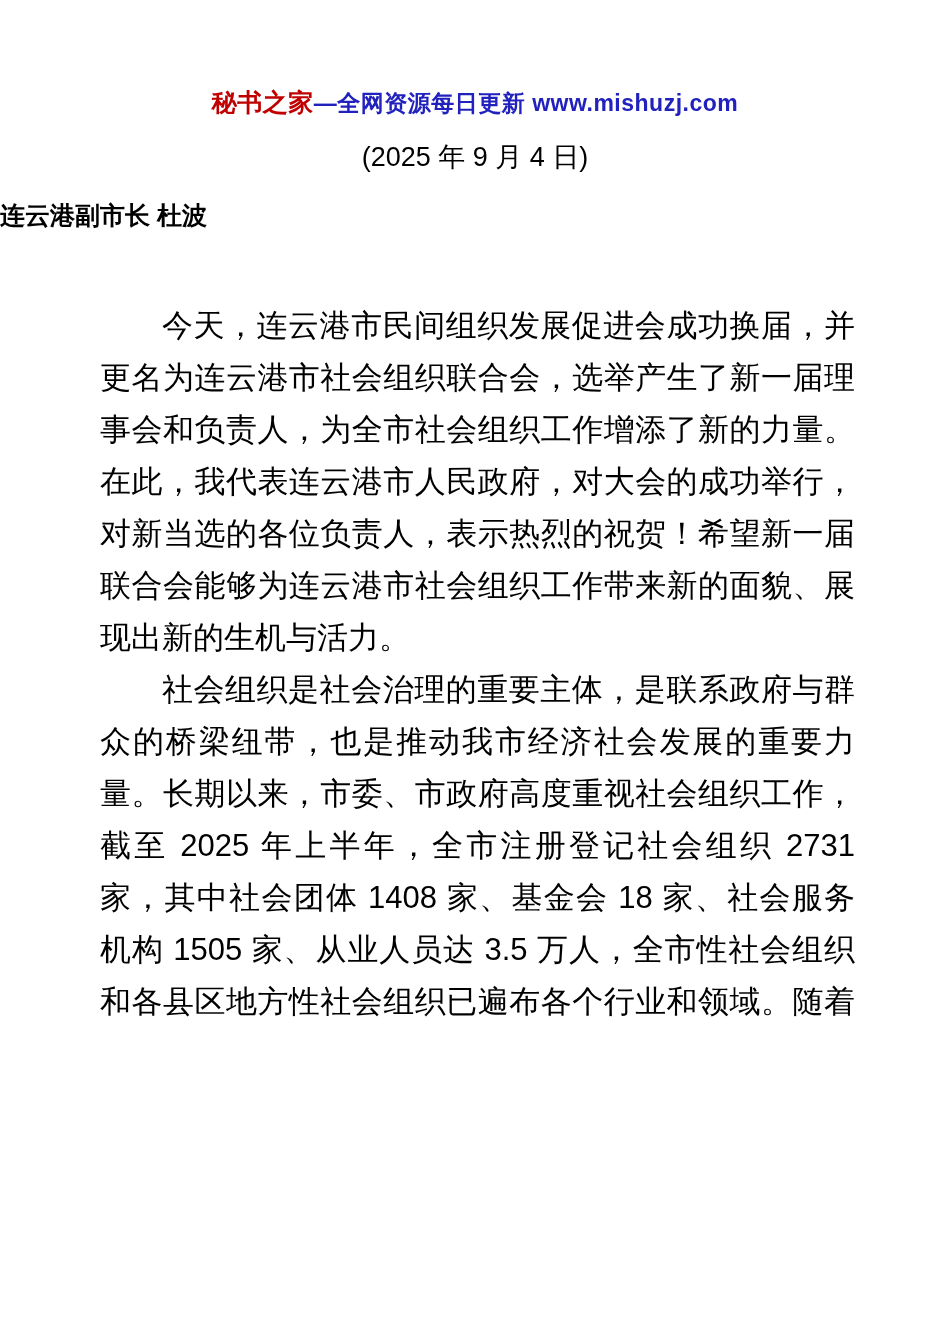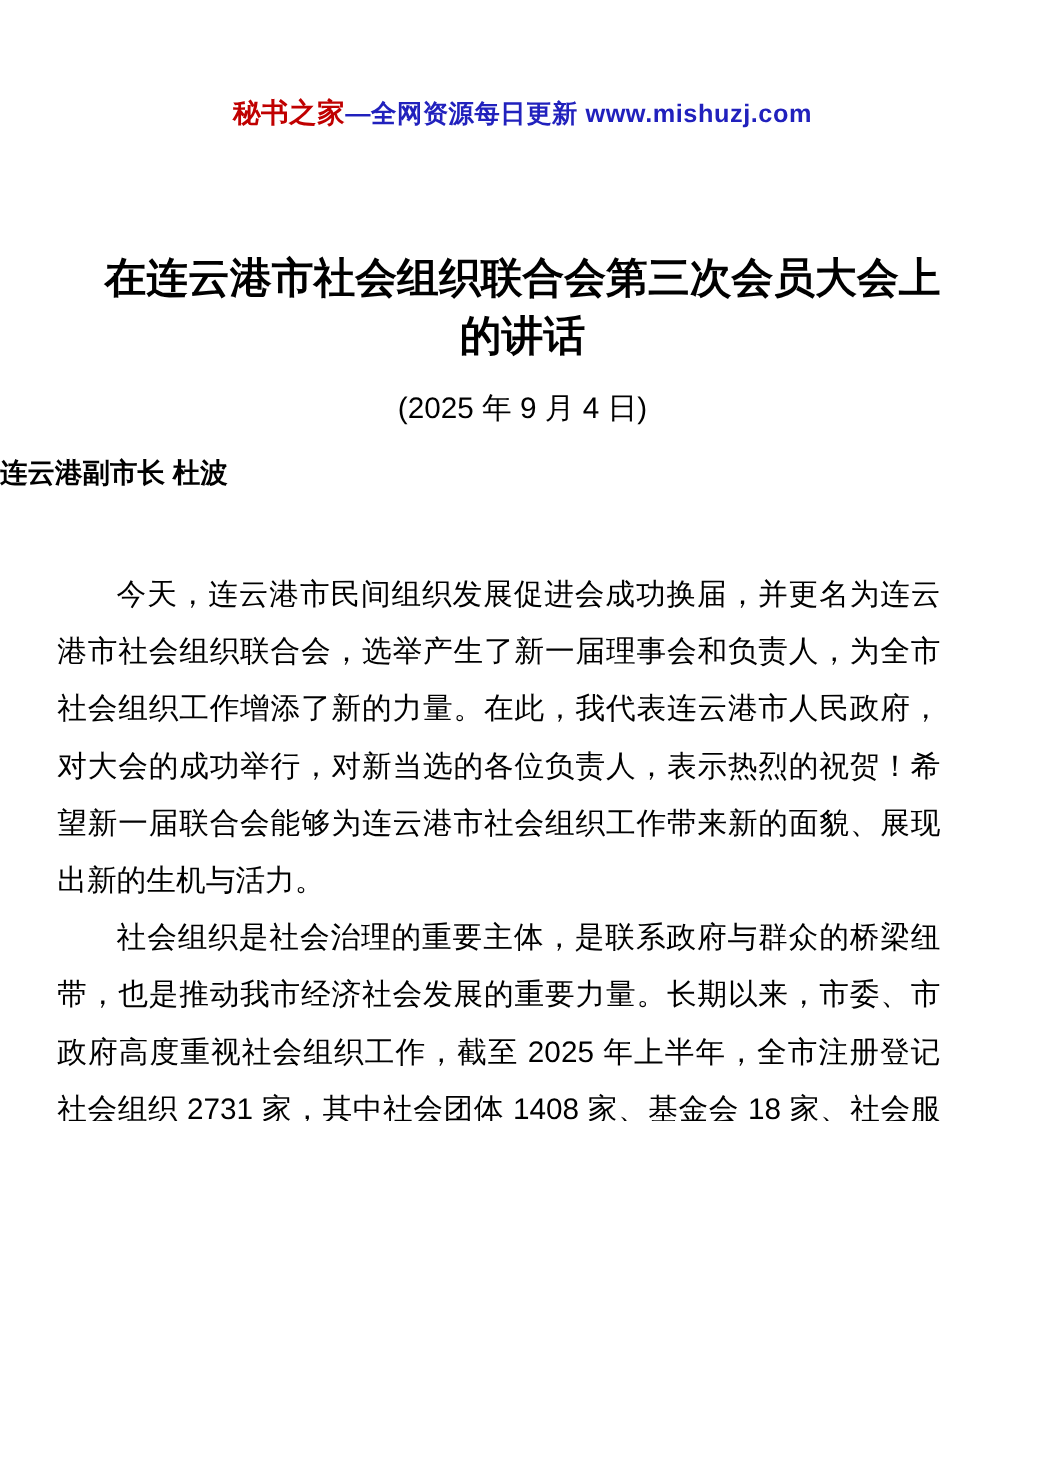--- a/index.html
+++ b/index.html
@@ -52,43 +52,42 @@
       font-size: 27px;
       font-weight: normal;
     }
     .doc-author {
       margin-top: 24px;
       text-align: left;
       font-size: 25px;
       font-weight: bold;
     }
     .doc-body {
-      margin: 68px 95px 0 52px;
-      font-size: 27px;
+      margin: 68px 95px 0 100px;
+      font-size: 31px;
       line-height: 52px;
       text-align: justify;
       text-justify: inter-ideograph;
     }
     .doc-body p {
       margin: 0;
       padding: 0;
       text-indent: 2em;
       word-break: break-all;
     }
   </style>
 </head>
 <body>
 
 <div class="page">
 
   <div class="site-header">
     <span class="site-name">秘书之家</span><span class="site-tagline">—全网资源每日更新 </span><a class="site-url">www.mishuzj.com</a>
   </div>
 
-  <h1 class="doc-title">在连云港市社会组织联合会第三次会员大会上的讲话</h1>
 
   <div class="doc-date">(2025 年 9 月 4 日)</div>
 
   <div class="doc-author">连云港副市长 杜波</div>
 
   <div class="doc-body">
     <p>今天，连云港市民间组织发展促进会成功换届，并更名为连云港市社会组织联合会，选举产生了新一届理事会和负责人，为全市社会组织工作增添了新的力量。在此，我代表连云港市人民政府，对大会的成功举行，对新当选的各位负责人，表示热烈的祝贺！希望新一届联合会能够为连云港市社会组织工作带来新的面貌、展现出新的生机与活力。</p>
     <p>社会组织是社会治理的重要主体，是联系政府与群众的桥梁纽带，也是推动我市经济社会发展的重要力量。长期以来，市委、市政府高度重视社会组织工作，截至 2025 年上半年，全市注册登记社会组织 2731 家，其中社会团体 1408 家、基金会 18 家、社会服务机构 1505 家、从业人员达 3.5 万人，全市性社会组织和各县区地方性社会组织已遍布各个行业和领域。随着社会组织改革发展的深入推进，我市社会组织正从“量”的积累迈向“质”的提升，在参与公益服务、助力乡村振兴、</p>
   </div>
 

